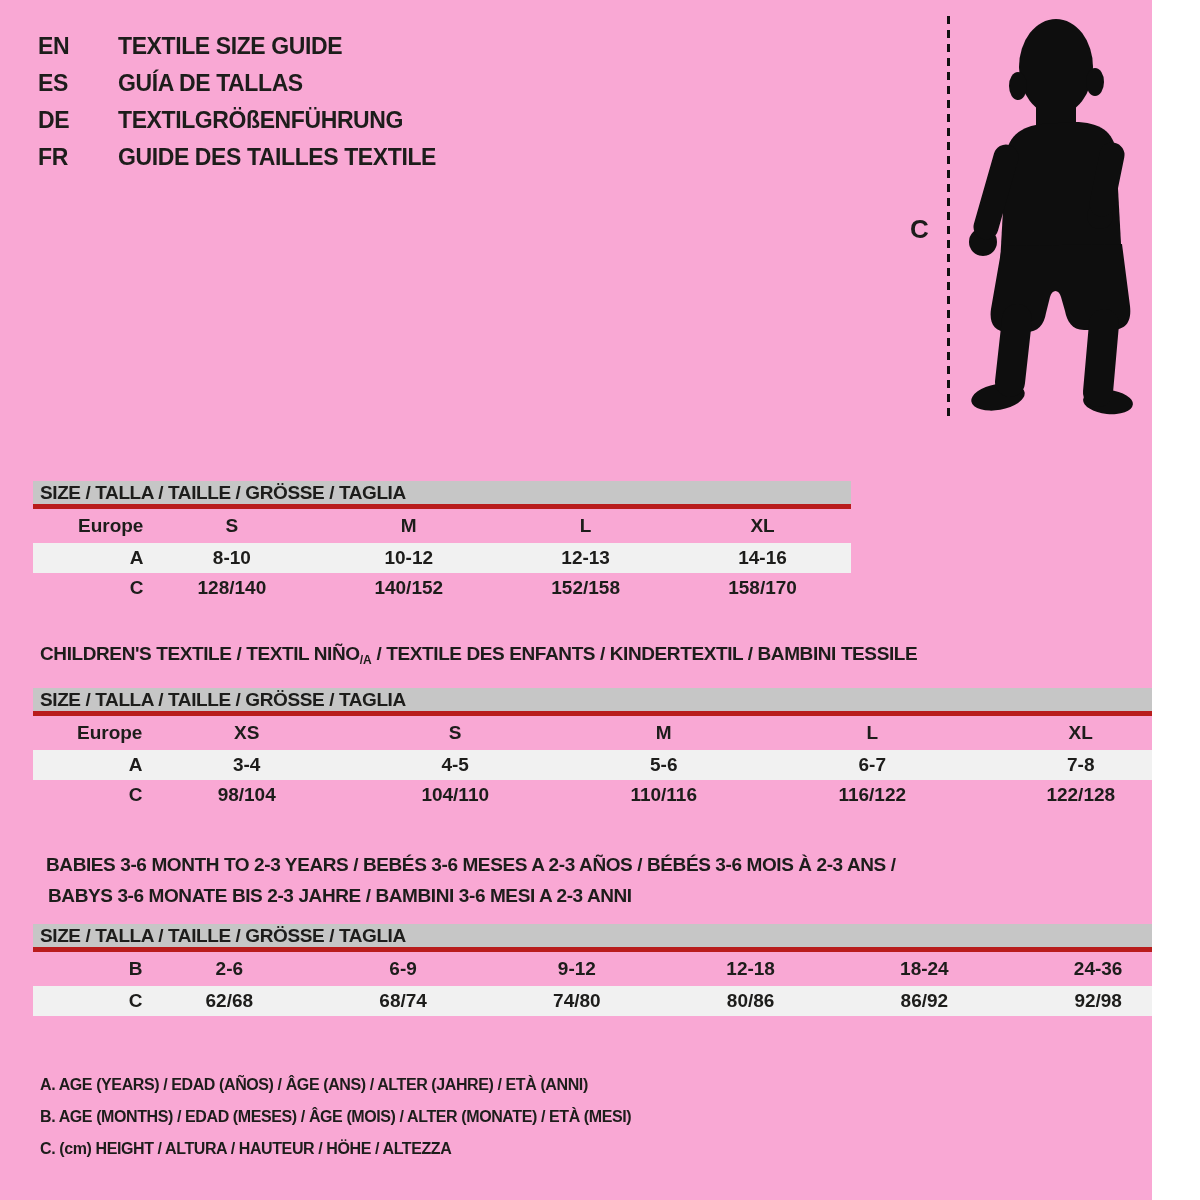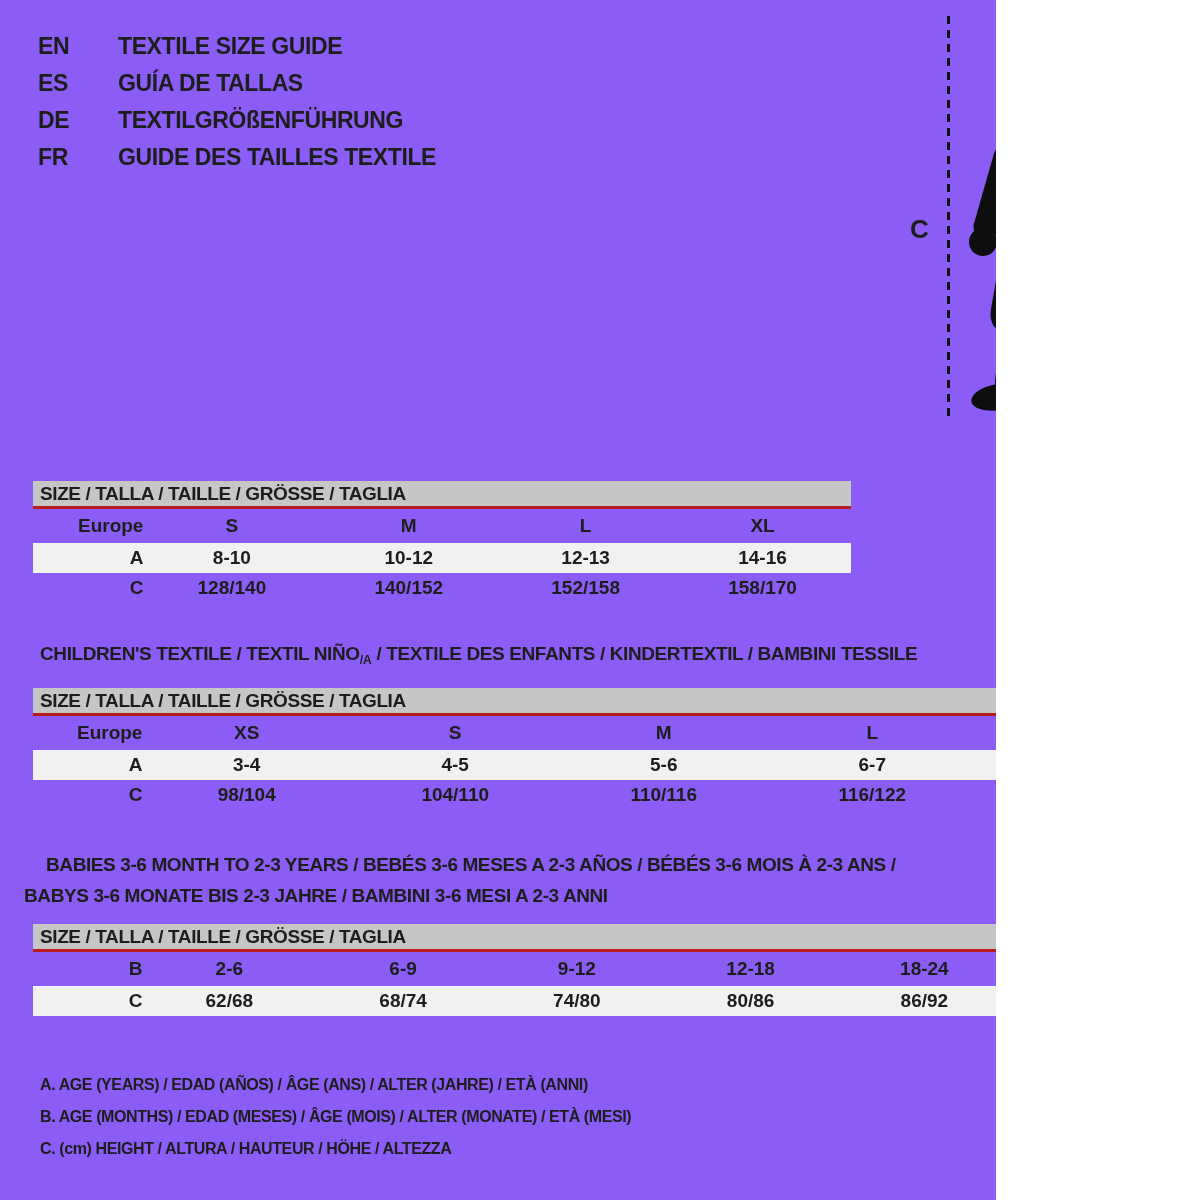--- a/index.html
+++ b/index.html
@@ -1,38 +1,38 @@
 <!DOCTYPE html>
 <html><head>
 <meta charset="utf-8">
 <style>
   html,body{margin:0;padding:0;background:#ffffff;}
   .page{
-    position:relative;width:996px;height:1200px;background:#8b5cf6;overflow:hidden;
+    position:relative;width:1152px;height:1200px;background:#f9a8d4;overflow:hidden;
     font-family:"Liberation Sans","DejaVu Sans",sans-serif;
     color:#1d1d1b;font-weight:700;
   }
   
   .lang-list{position:absolute;left:38px;top:28px;}
   .lang-row{display:flex;align-items:center;height:37px;font-size:23px;letter-spacing:-0.4px;}
   .lang-code{width:80px;}
   
   .height-line{
     position:absolute;left:947px;top:16px;width:3px;height:400px;
     background:repeating-linear-gradient(to bottom,#111 0px,#111 8px,transparent 8px,transparent 14px);
   }
   .figure-label{position:absolute;left:910px;top:214px;font-size:26px;}
   .silhouette{position:absolute;left:962px;top:14px;}
   
   .section-title{position:absolute;font-size:19px;letter-spacing:-0.4px;white-space:nowrap;}
   .section-title .sub{font-size:12px;vertical-align:-4px;letter-spacing:0;}
   
   .tbl{position:absolute;}
   .tbl-bar{
-    height:28px;background:#c6c6c6;border-bottom:3px solid #b91c1c;
+    height:28px;background:#c6c6c6;border-bottom:5px solid #b91c1c;
     display:flex;align-items:center;padding-left:7px;box-sizing:border-box;
     font-size:19px;letter-spacing:-0.4px;
   }
   .tbl-row{display:flex;align-items:center;height:30px;font-size:19px;}
   .tbl-row.first{height:34px;}
   .tbl-row.shaded{background:#f1f1f1;}
   .row-label{padding-left:7px;box-sizing:border-box;text-align:right;}
   .tbl.junior .row-label{width:13.5%;}
   .tbl.wide .row-label{width:9.5%;}
   .cell{flex:1;text-align:center;}
@@ -139,21 +139,21 @@
       <span class="row-label">C</span>
       <span class="cell">98/104</span>
       <span class="cell">104/110</span>
       <span class="cell">110/116</span>
       <span class="cell">116/122</span>
       <span class="cell">122/128</span>
     </div>
   </div>
 
   <div class="section-title" style="left:40px;top:854px;margin-left:6px;">BABIES 3-6 MONTH TO 2-3 YEARS / BEBÉS 3-6 MESES A 2-3 AÑOS / BÉBÉS 3-6 MOIS À 2-3 ANS /</div>
-  <div class="section-title" style="left:24px;top:885px;">BABYS 3-6 MONATE BIS 2-3 JAHRE / BAMBINI 3-6 MESI A 2-3 ANNI</div>
+  <div class="section-title" style="left:48px;top:885px;">BABYS 3-6 MONATE BIS 2-3 JAHRE / BAMBINI 3-6 MESI A 2-3 ANNI</div>
   <div class="tbl wide" style="left:33px;top:924px;width:1152px;">
     <div class="tbl-bar">SIZE / TALLA / TAILLE / GRÖSSE / TAGLIA</div>
     <div class="tbl-row first">
       <span class="row-label">B</span>
       <span class="cell">2-6</span>
       <span class="cell">6-9</span>
       <span class="cell">9-12</span>
       <span class="cell">12-18</span>
       <span class="cell">18-24</span>
       <span class="cell">24-36</span>

